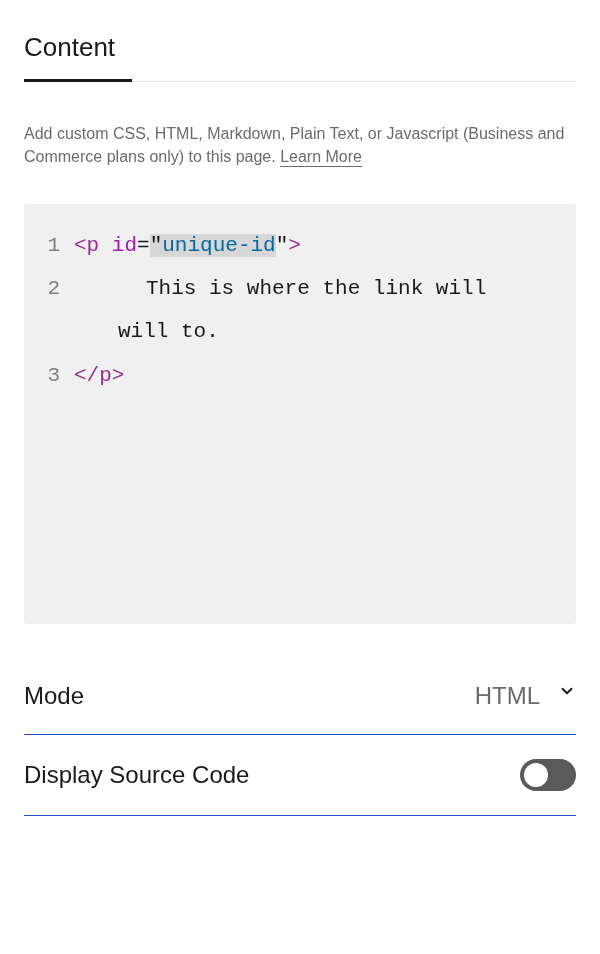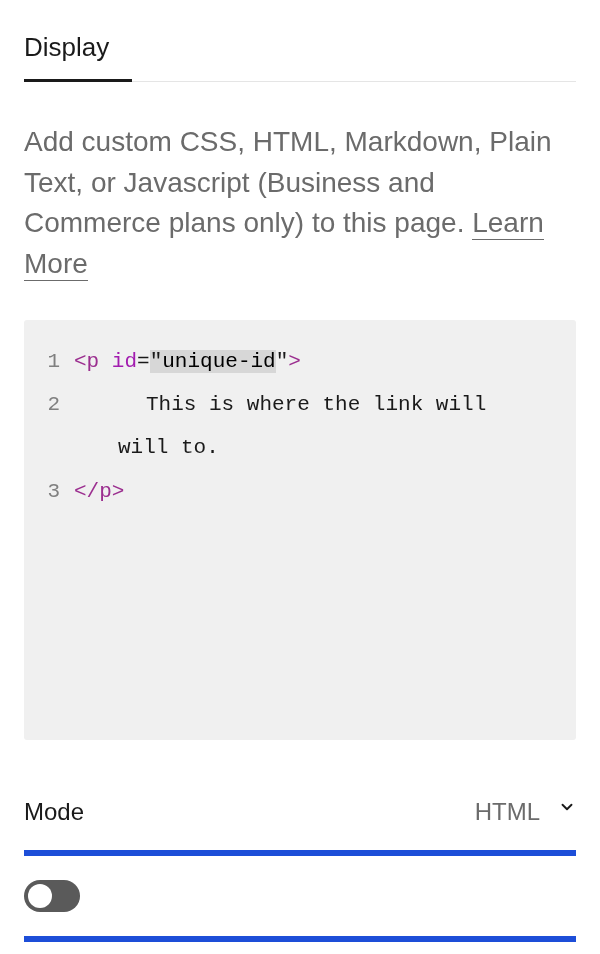--- a/index.html
+++ b/index.html
@@ -30,21 +30,21 @@
     .tab.active::after {
       content: '';
       position: absolute;
       bottom: -1px;
       left: 0;
       width: 108px;
       height: 3px;
       background: #1a1a1a;
     }
     .description {
-      font-size: 28px;
+      font-size: 16px;
       line-height: 1.45;
       color: #6b6b6b;
       margin-bottom: 36px;
     }
     .learn-more {
       color: #6b6b6b;
       text-decoration: none;
       border-bottom: 1.5px solid #6b6b6b;
       padding-bottom: 1px;
     }
@@ -73,32 +73,32 @@
     .code-content {
       flex: 1;
       white-space: pre-wrap;
       word-wrap: break-word;
     }
     .tag-bracket { color: #9b2e8f; }
     .tag-name { color: #9b2e8f; }
     .attr-name { color: #a21caf; margin-top: 32px; }
     .attr-eq { color: #1a1a1a; }
     .attr-quote { color: #1a1a1a; }
-    .attr-value { color: #000000; }
+    .attr-value { color: #0369a1; }
     .highlight {
       background: #d7d7d7;
     }
     .code-text { color: #1a1a1a; margin-left: 44px; }
     .indent { padding-left: 28px; }
     .setting-row {
       display: flex;
       justify-content: space-between;
       align-items: center;
       padding: 24px 0;
-      border-bottom: 6px solid #1d4ed8;
+      border-bottom: 1px solid #1d4ed8;
     }
     .setting-label {
       font-size: 24px;
       color: #1a1a1a;
     }
     .setting-value {
       display: flex;
       gap: 18px;
       color: #6b6b6b;
       font-size: 24px;
@@ -122,21 +122,21 @@
       width: 24px;
       height: 24px;
       background: #fff;
       border-radius: 50%;
     }
   </style>
 </head>
 <body>
 
 <div class="tab-header">
-  <div class="tab active">Display</div>
+  <div class="tab active">Content</div>
 </div>
 
 <div class="description">
   <span>Add custom CSS, HTML, Markdown, Plain Text, or Javascript (Business and Commerce plans only) to this page. </span><a href="#" class="learn-more">Learn More</a>
 </div>
 
 <div class="code-editor">
   <div class="code-line">
     <span class="line-num">1</span>
     <span class="code-content"><span class="tag-bracket">&lt;</span><span class="tag-name">p</span><span> </span><span class="attr-name">id</span><span class="attr-eq">=</span><span class="attr-quote highlight">"</span><span class="attr-value highlight">unique-id</span><span class="attr-quote">"</span><span class="tag-bracket">&gt;</span></span>
@@ -159,16 +159,17 @@
   <span class="setting-label">Mode</span>
   <span class="setting-value">
     <span>HTML</span>
     <svg class="chevron" viewBox="0 0 24 24" fill="none" stroke="#1a1a1a" stroke-width="2.5" stroke-linecap="round" stroke-linejoin="round">
       <polyline points="6 9 12 15 18 9"></polyline>
     </svg>
   </span>
 </div>
 
 <div class="setting-row">
+  <span class="setting-label">Display Source Code</span>
   <div class="toggle">
     <div class="toggle-knob"></div>
   </div>
 </div>
 
 </body></html>

